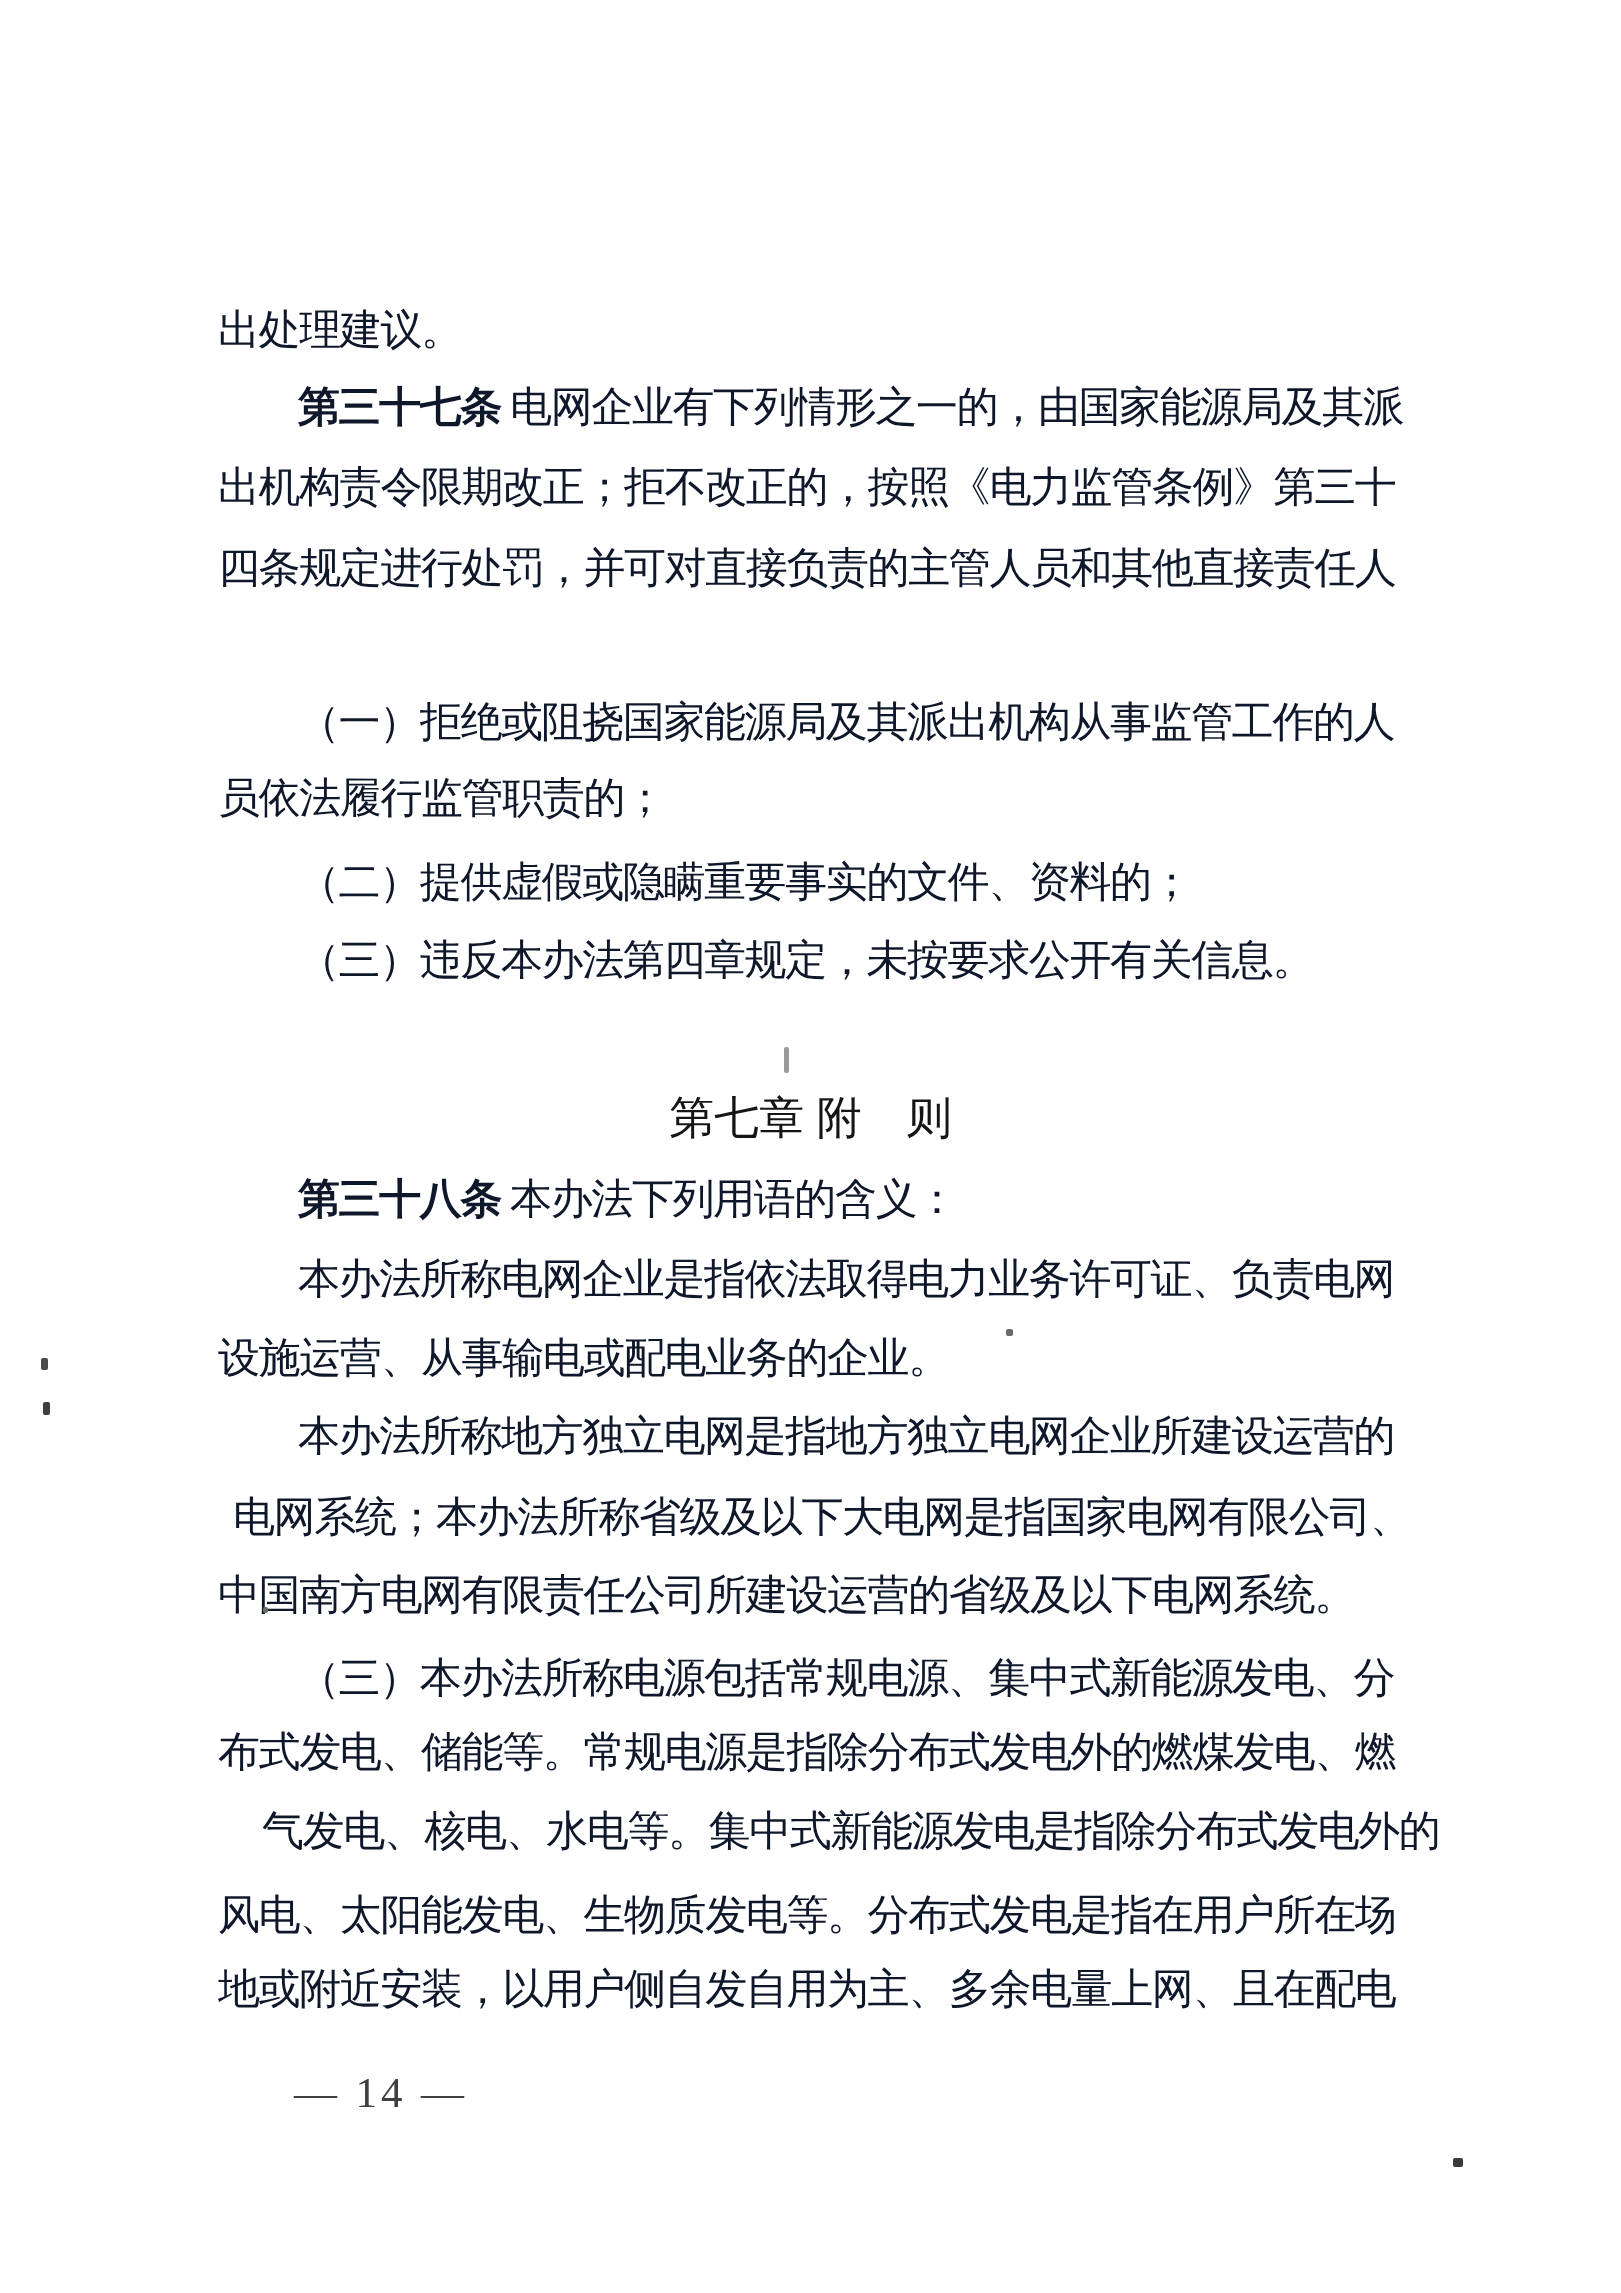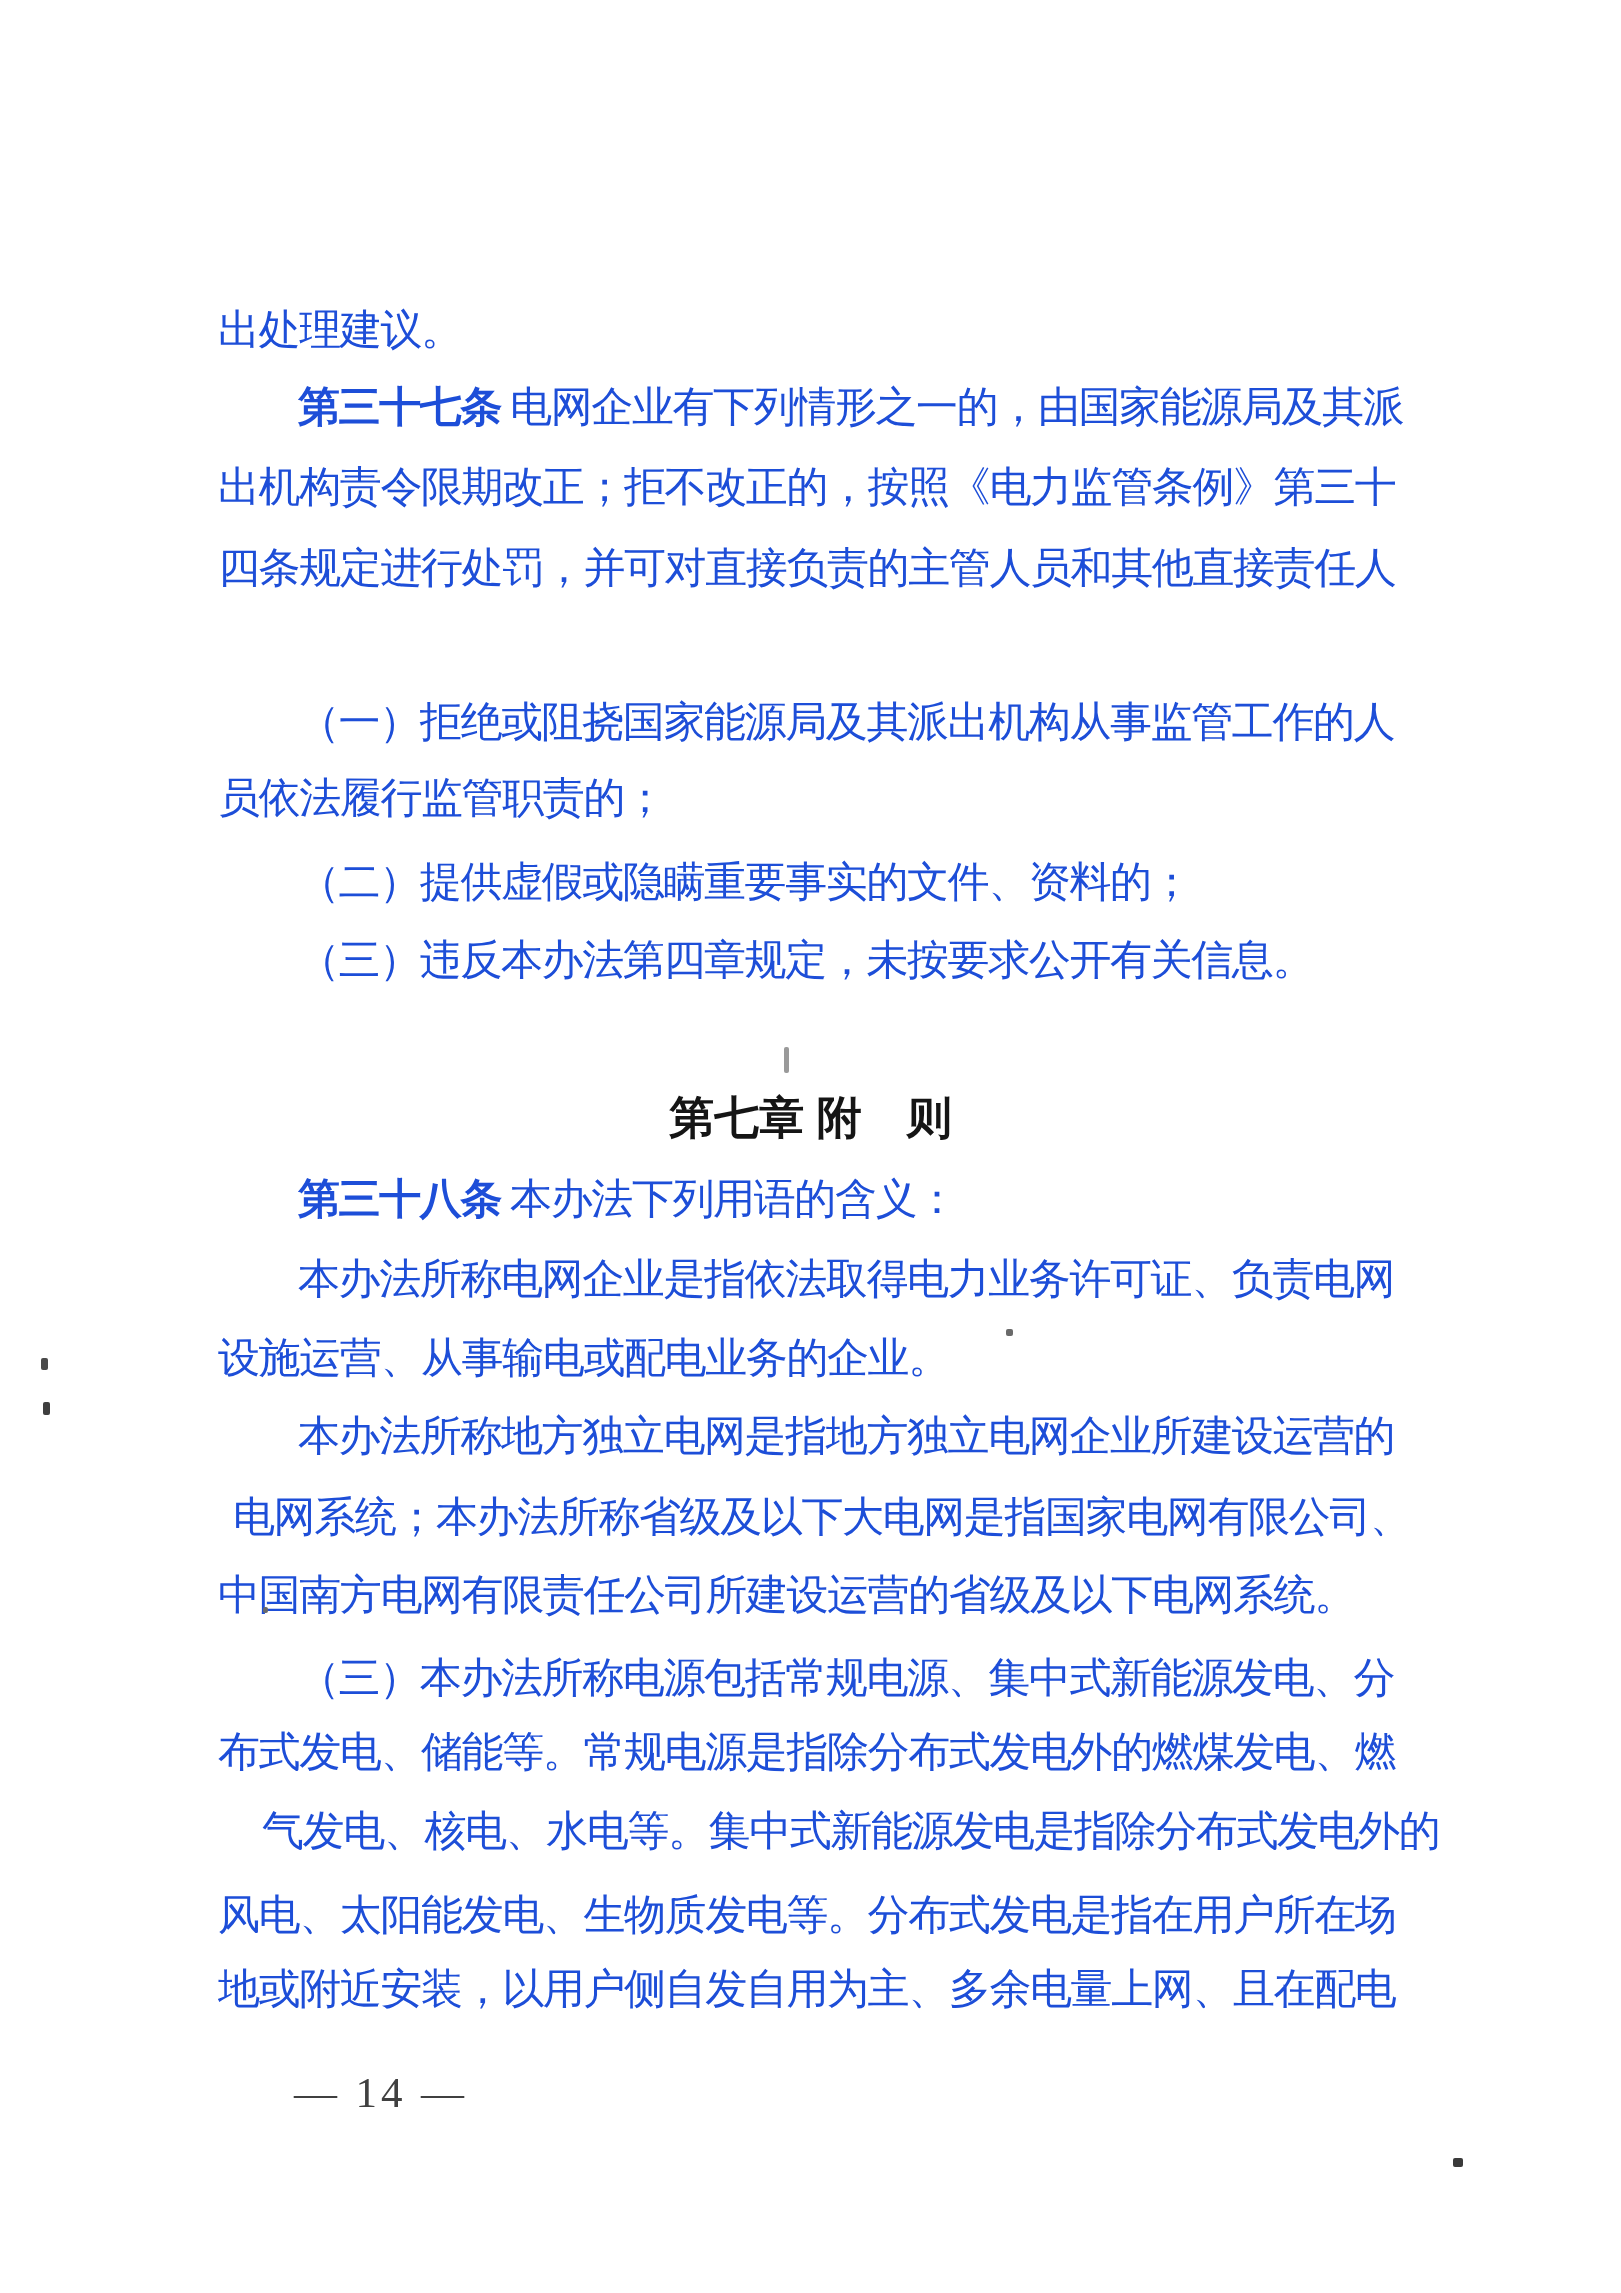--- a/index.html
+++ b/index.html
@@ -16,35 +16,35 @@
     font-family: "Liberation Serif", "DejaVu Serif", serif;
     color: #1c1c1c;
   }
   .ln {
     position: absolute;
     left: 218px;
     font-size: 42px;
     line-height: 59px;
     letter-spacing: -1.4px;
     white-space: pre;
-    color: #1d4ed8;
+    color: #0f172a;
   }
   .indent { left: 298px; }
   .art-num {
     font-family: "Liberation Sans", "DejaVu Sans", sans-serif;
     font-weight: 700;
   }
   .heading {
     position: absolute;
     left: 0;
     top: 1088px;
     width: 1621px;
     text-align: center;
     font-family: "Liberation Sans", "DejaVu Sans", sans-serif;
-    font-weight: 700;
+    font-weight: 400;
     font-size: 45px;
     line-height: 59px;
     letter-spacing: 0px;
     white-space: pre;
     color: #151515;
   }
   .footer {
     position: absolute;
     left: 294px;
     top: 2063px;

